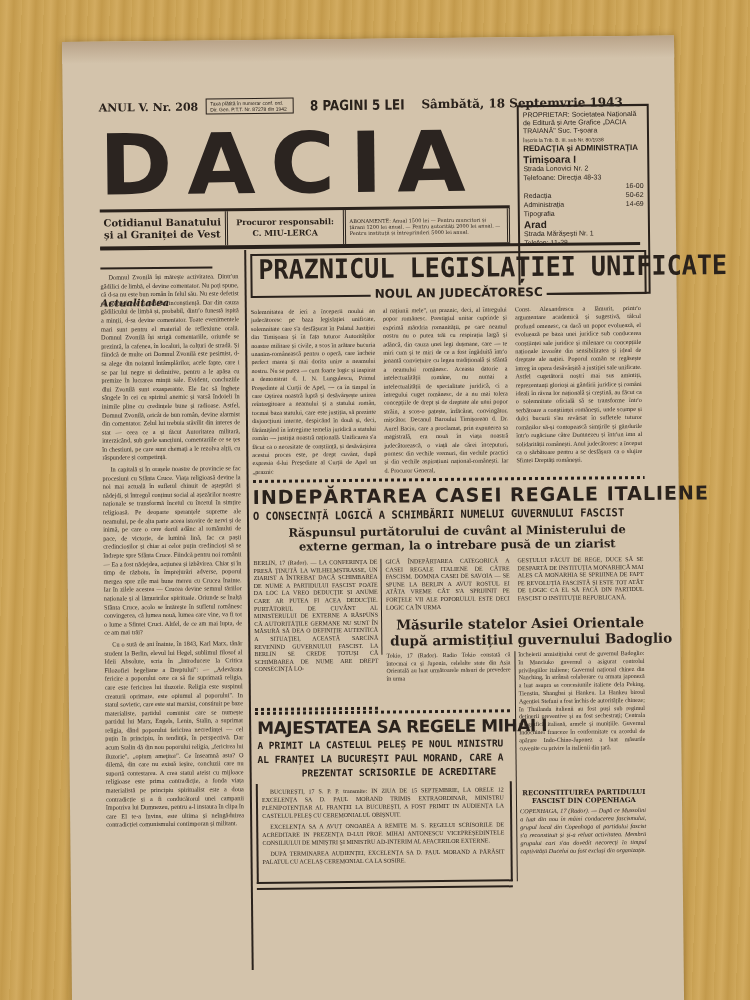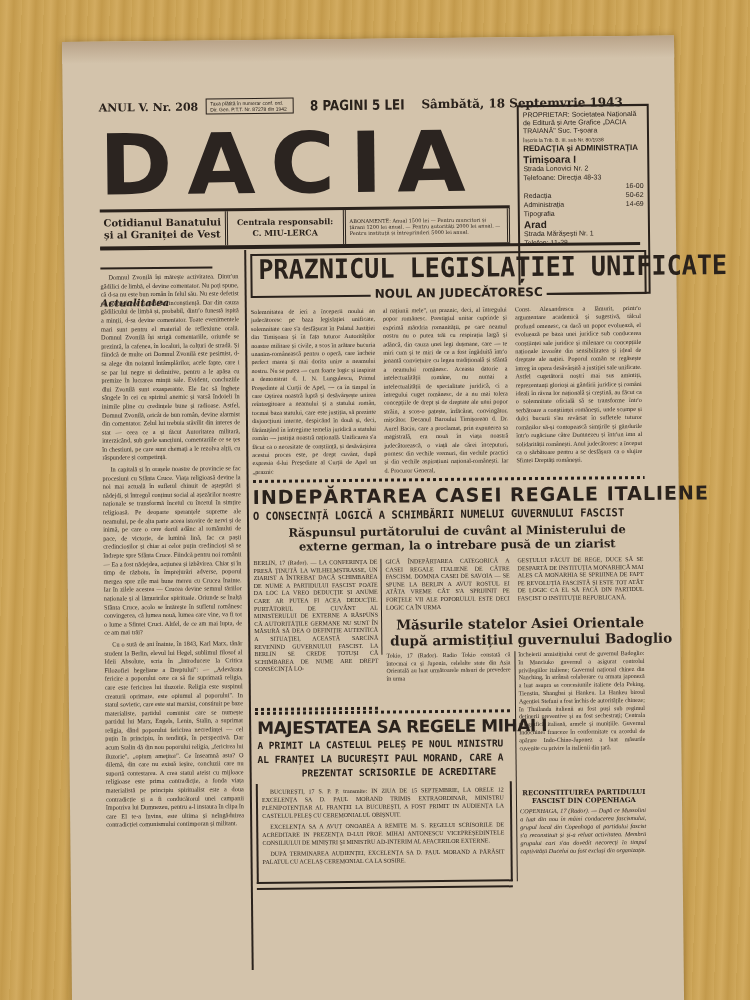--- a/index.html
+++ b/index.html
@@ -63,21 +63,21 @@
       <div class="r">Strada Mărășești Nr. 1</div>
       <div class="r">Telefon: 11-28</div>
     </div>
 
     <div class="subbar">
       <div class="sb1">
         <span>Cotidianul Banatului</span>
         <span>și al Graniței de Vest</span>
       </div>
       <div class="sb2">
-        <span>Centrala responsabil:</span>
+        <span>Procuror responsabil:</span>
         <span>C. MIU-LERCA</span>
       </div>
       <div class="sb3">ABONAMENTE: Anual 1500 lei — Pentru muncitori și țărani 1200 lei anual. — Pentru autorități 2000 lei anual. — Pentru instituții și întreprinderi 5000 lei anual.</div>
     </div>
   </div>
 
   <div class="rule-h" style="left:36px;top:206px;width:540px;height:3px;"></div>
 
   <div class="actualit" style="left:36px;top:212px;margin-top:44px;">Actualitatea</div>
   <div class="rule-h" style="left:36px;top:226px;width:112px;"></div>

